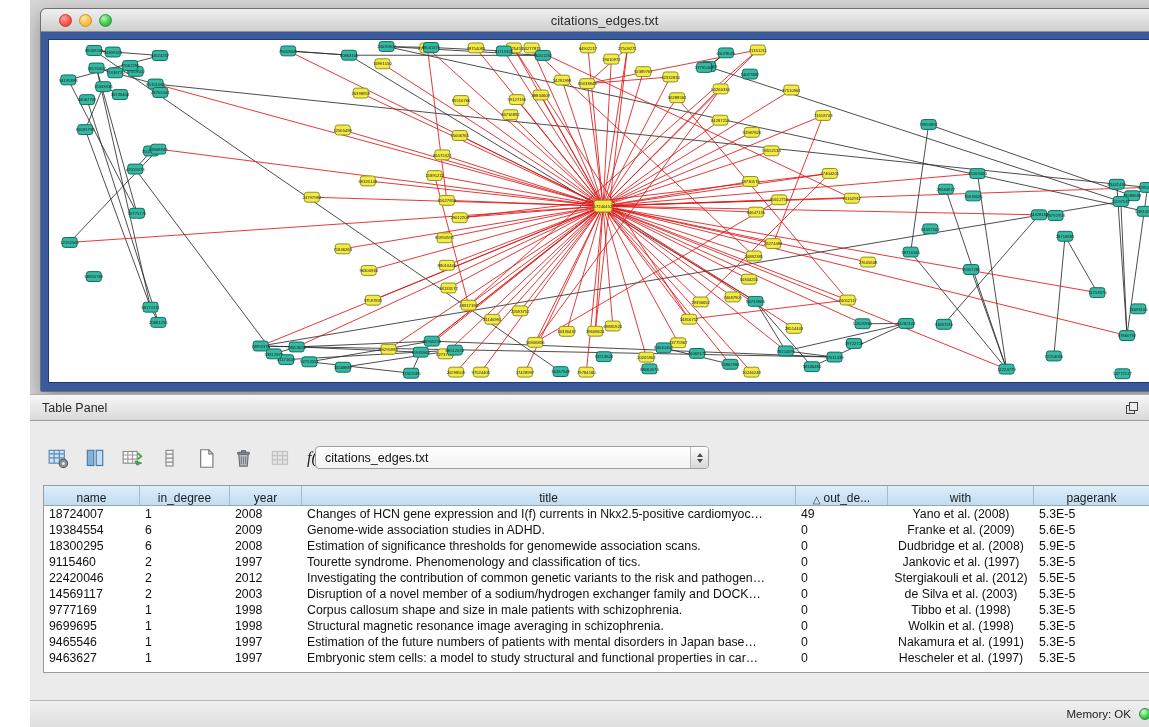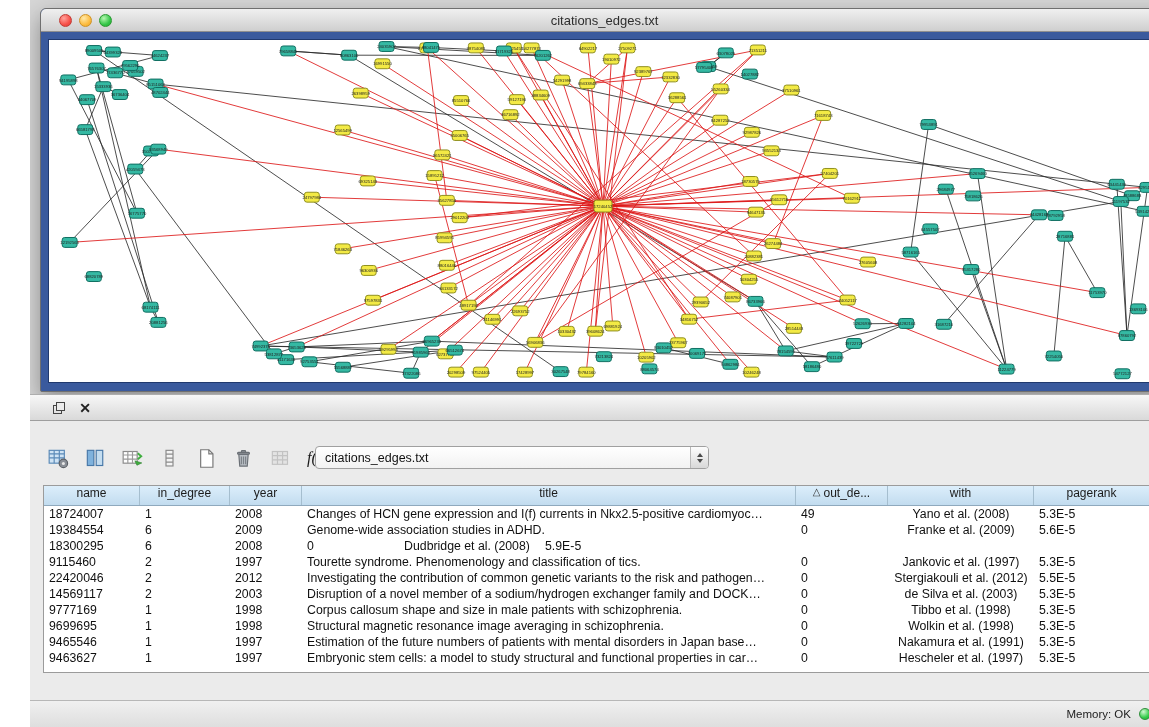--- a/index.html
+++ b/index.html
@@ -45,21 +45,21 @@
   .stepper{width:17px;height:21px;border-left:1px solid #b9b9b9;border-radius:0 3px 3px 0;
     background:linear-gradient(#fdfdfd,#d8d8d8);display:flex;flex-direction:column;align-items:center;justify-content:center;gap:2px;}
   .stepper i{display:block;width:0;height:0;border-left:3.5px solid transparent;border-right:3.5px solid transparent;}
   .stepper .up{border-bottom:4px solid #4a4a4a;}
   .stepper .down{border-top:4px solid #4a4a4a;}
 
   .table{position:absolute;left:13px;top:64px;width:1122px;height:188px;background:#fff;
     border:1px solid #9b9b9b;box-sizing:border-box;}
   .thead{position:absolute;top:0;left:0;right:0;height:20px;display:flex;
     background:linear-gradient(#dceefb,#c2dcef);border-bottom:1px solid #8fa9bd;box-sizing:border-box;}
-  .hcell{display:flex;align-items:flex-start;justify-content:center;font-size:12px;color:#1b1b1b;
+  .hcell{display:flex;align-items:flex-end;justify-content:center;font-size:12px;color:#1b1b1b;
     border-right:1px solid #a5becf;box-sizing:border-box;white-space:nowrap;overflow:hidden;}
   .hcell .sort{font-size:10px;margin-right:3px;color:#333;}
   .tbody{position:absolute;top:20px;left:0;right:13px;bottom:0;overflow:hidden;}
   .trow{display:flex;height:16px;line-height:16px;}
   .cell{font-size:12.3px;color:#101010;white-space:nowrap;overflow:hidden;box-sizing:border-box;padding-left:5px;}
   .c0{width:96px}.c1{width:90px}.c2{width:72px}.c3{width:494px}.c4{width:92px}.c5{width:146px}.c6{width:116px}
   .trow .c5{text-align:center;padding-left:0;}
   .vscroll{position:absolute;right:0;top:20px;bottom:0;width:13px;background:#f4f4f4;border-left:1px solid #c9c9c9;box-sizing:border-box;}
   .vthumb{margin:2px 1px;height:62px;border-radius:6px;border:1px solid #98a0a8;
     background:linear-gradient(90deg,#ccd1d7,#a9b0b8);}
@@ -565,20 +565,21 @@
             <rect x="671.7593136080541" y="8.024765372276306" width="15" height="10" rx="2.5" fill="#35b9a3" stroke="#0f6e61" stroke-width="1"></rect>
             <text x="679.2593136080541" y="14.724765372276305" font-size="4.2" text-anchor="middle" fill="#222222">63078029</text>
             <rect x="547" y="162" width="18" height="12" rx="2.5" fill="#f3ea45" stroke="#8f8f1e" stroke-width="1"></rect>
             <text x="556" y="169.7" font-size="4.2" text-anchor="middle" fill="#222222">17240452</text>
           </g>
         </svg>
     </div>
   </div>
 
   <div id="panel-header">
+    <span id="panel-title">Table Panel</span>
     <span class="ph-icon">
       <svg viewBox="0 0 14 14" width="14" height="14">
         <rect x="1.5" y="4.5" width="8" height="8" fill="none" stroke="#444"></rect>
         <rect x="4.5" y="1.5" width="8" height="8" fill="#ececec" stroke="#444"></rect>
       </svg>
     </span>
     <span class="ph-icon ph-close">✕</span>
   </div>
 
   <div id="panel-body">
@@ -686,20 +687,21 @@
             <span class="cell c2">2009</span>
             <span class="cell c3">Genome-wide association studies in ADHD.</span>
             <span class="cell c4">0</span>
             <span class="cell c5">Franke et al. (2009)</span>
             <span class="cell c6">5.6E-5</span>
           </div>
           <div class="trow">
             <span class="cell c0">18300295</span>
             <span class="cell c1">6</span>
             <span class="cell c2">2008</span>
+            <span class="cell c3">Estimation of significance thresholds for genomewide association scans.</span>
             <span class="cell c4">0</span>
             <span class="cell c5">Dudbridge et al. (2008)</span>
             <span class="cell c6">5.9E-5</span>
           </div>
           <div class="trow">
             <span class="cell c0">9115460</span>
             <span class="cell c1">2</span>
             <span class="cell c2">1997</span>
             <span class="cell c3">Tourette syndrome. Phenomenology and classification of tics.</span>
             <span class="cell c4">0</span>

